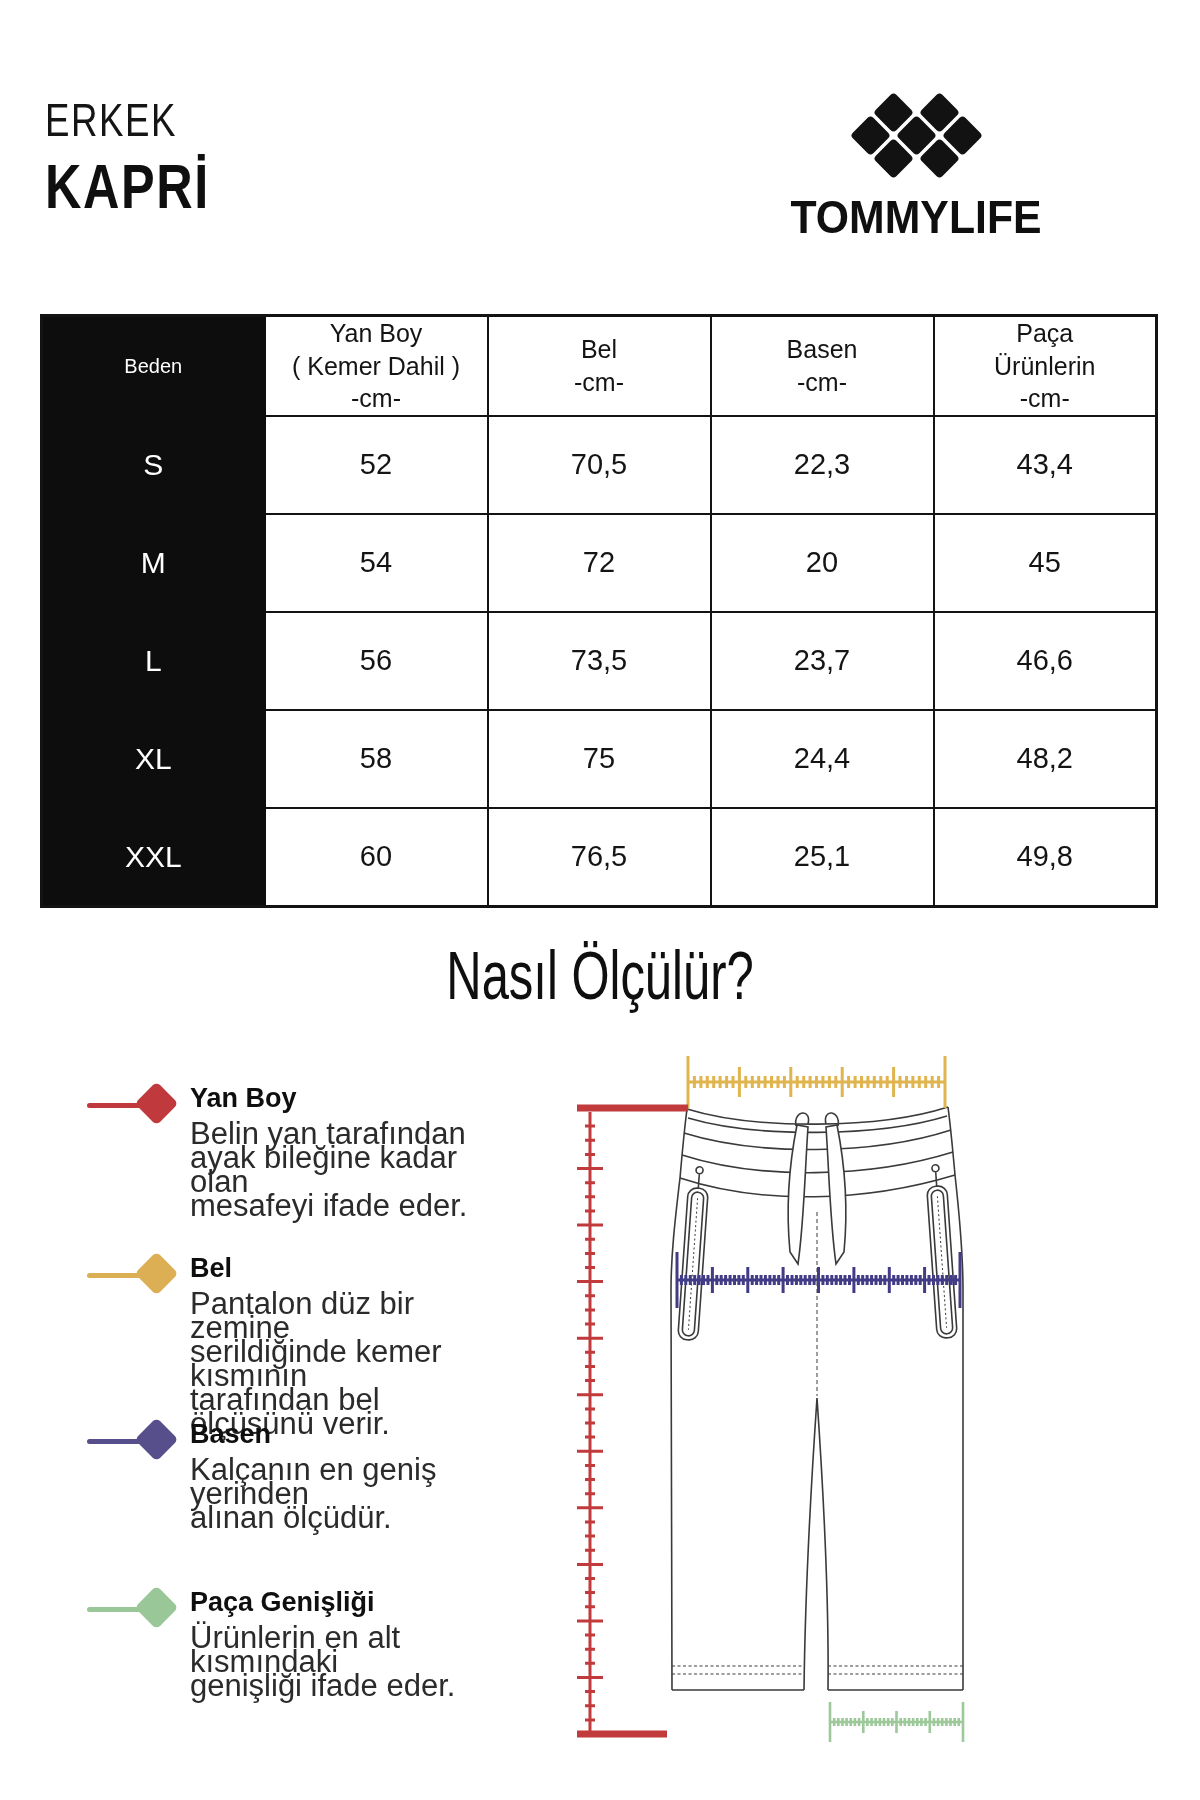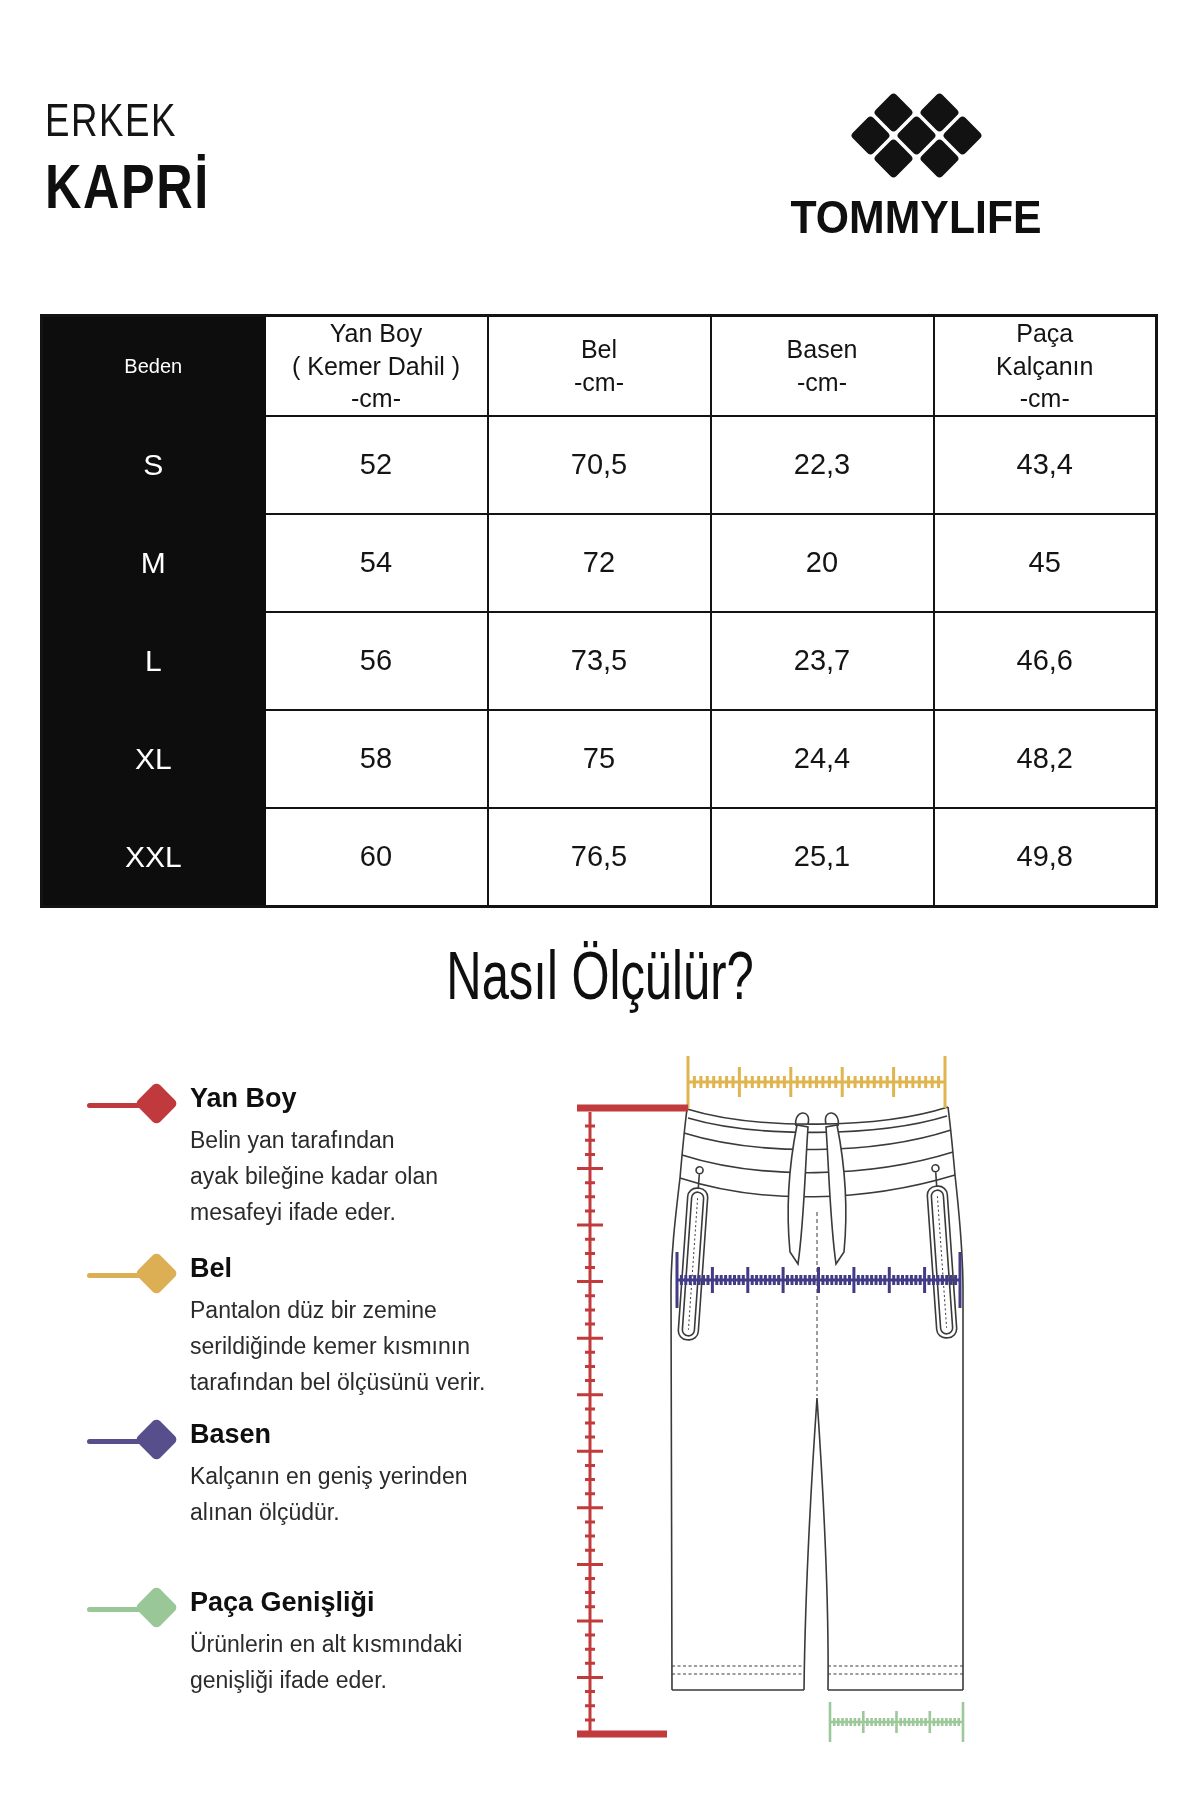--- a/index.html
+++ b/index.html
@@ -33,21 +33,21 @@
   #size-table td.beden-col{font-size:30px;}
 
   
   #measure-title{left:0;top:936px;width:1200px;text-align:center;font-size:68px;font-weight:400;color:#0f0f0f;
                  transform:scaleX(.72);transform-origin:50% 0;letter-spacing:0;}
 
   .legend-item{position:absolute;left:75px;width:430px;}
   .lmark-line{position:absolute;left:12px;top:21px;width:80px;height:5px;border-radius:3px;}
   .lmark-diamond{position:absolute;left:66px;top:6px;width:31px;height:31px;border-radius:5px;transform:rotate(45deg);}
   .ltitle{margin-left:115px;font-size:27px;font-weight:700;line-height:1.25;color:#0f0f0f;}
-  .ldesc{margin-left:115px;margin-top:6px;font-size:23px;line-height:36px;color:#2b2b2b;}
+  .ldesc{margin-left:115px;margin-top:6px;font-size:31px;line-height:24px;color:#2b2b2b;}
 
   
   #diagram{left:500px;top:1030px;width:520px;height:745px;}
 </style>
 </head>
 <body>
 
 <div id="canvas">
 
   <div id="brand" class="abs">
@@ -73,21 +73,21 @@
         <tr>
       <th class="beden-col pre">Beden</th>
       <th class="pre">Yan Boy
 ( Kemer Dahil )
 -cm-</th>
       <th class="pre">Bel
 -cm-</th>
       <th class="pre">Basen
 -cm-</th>
       <th class="pre">Paça
-Kalçanın
+Ürünlerin
 -cm-</th>
     </tr>
     <tr>
       <td class="beden-col">S</td>
       <td>52</td>
       <td>70,5</td>
       <td>22,3</td>
       <td>43,4</td>
     </tr>
     <tr>

